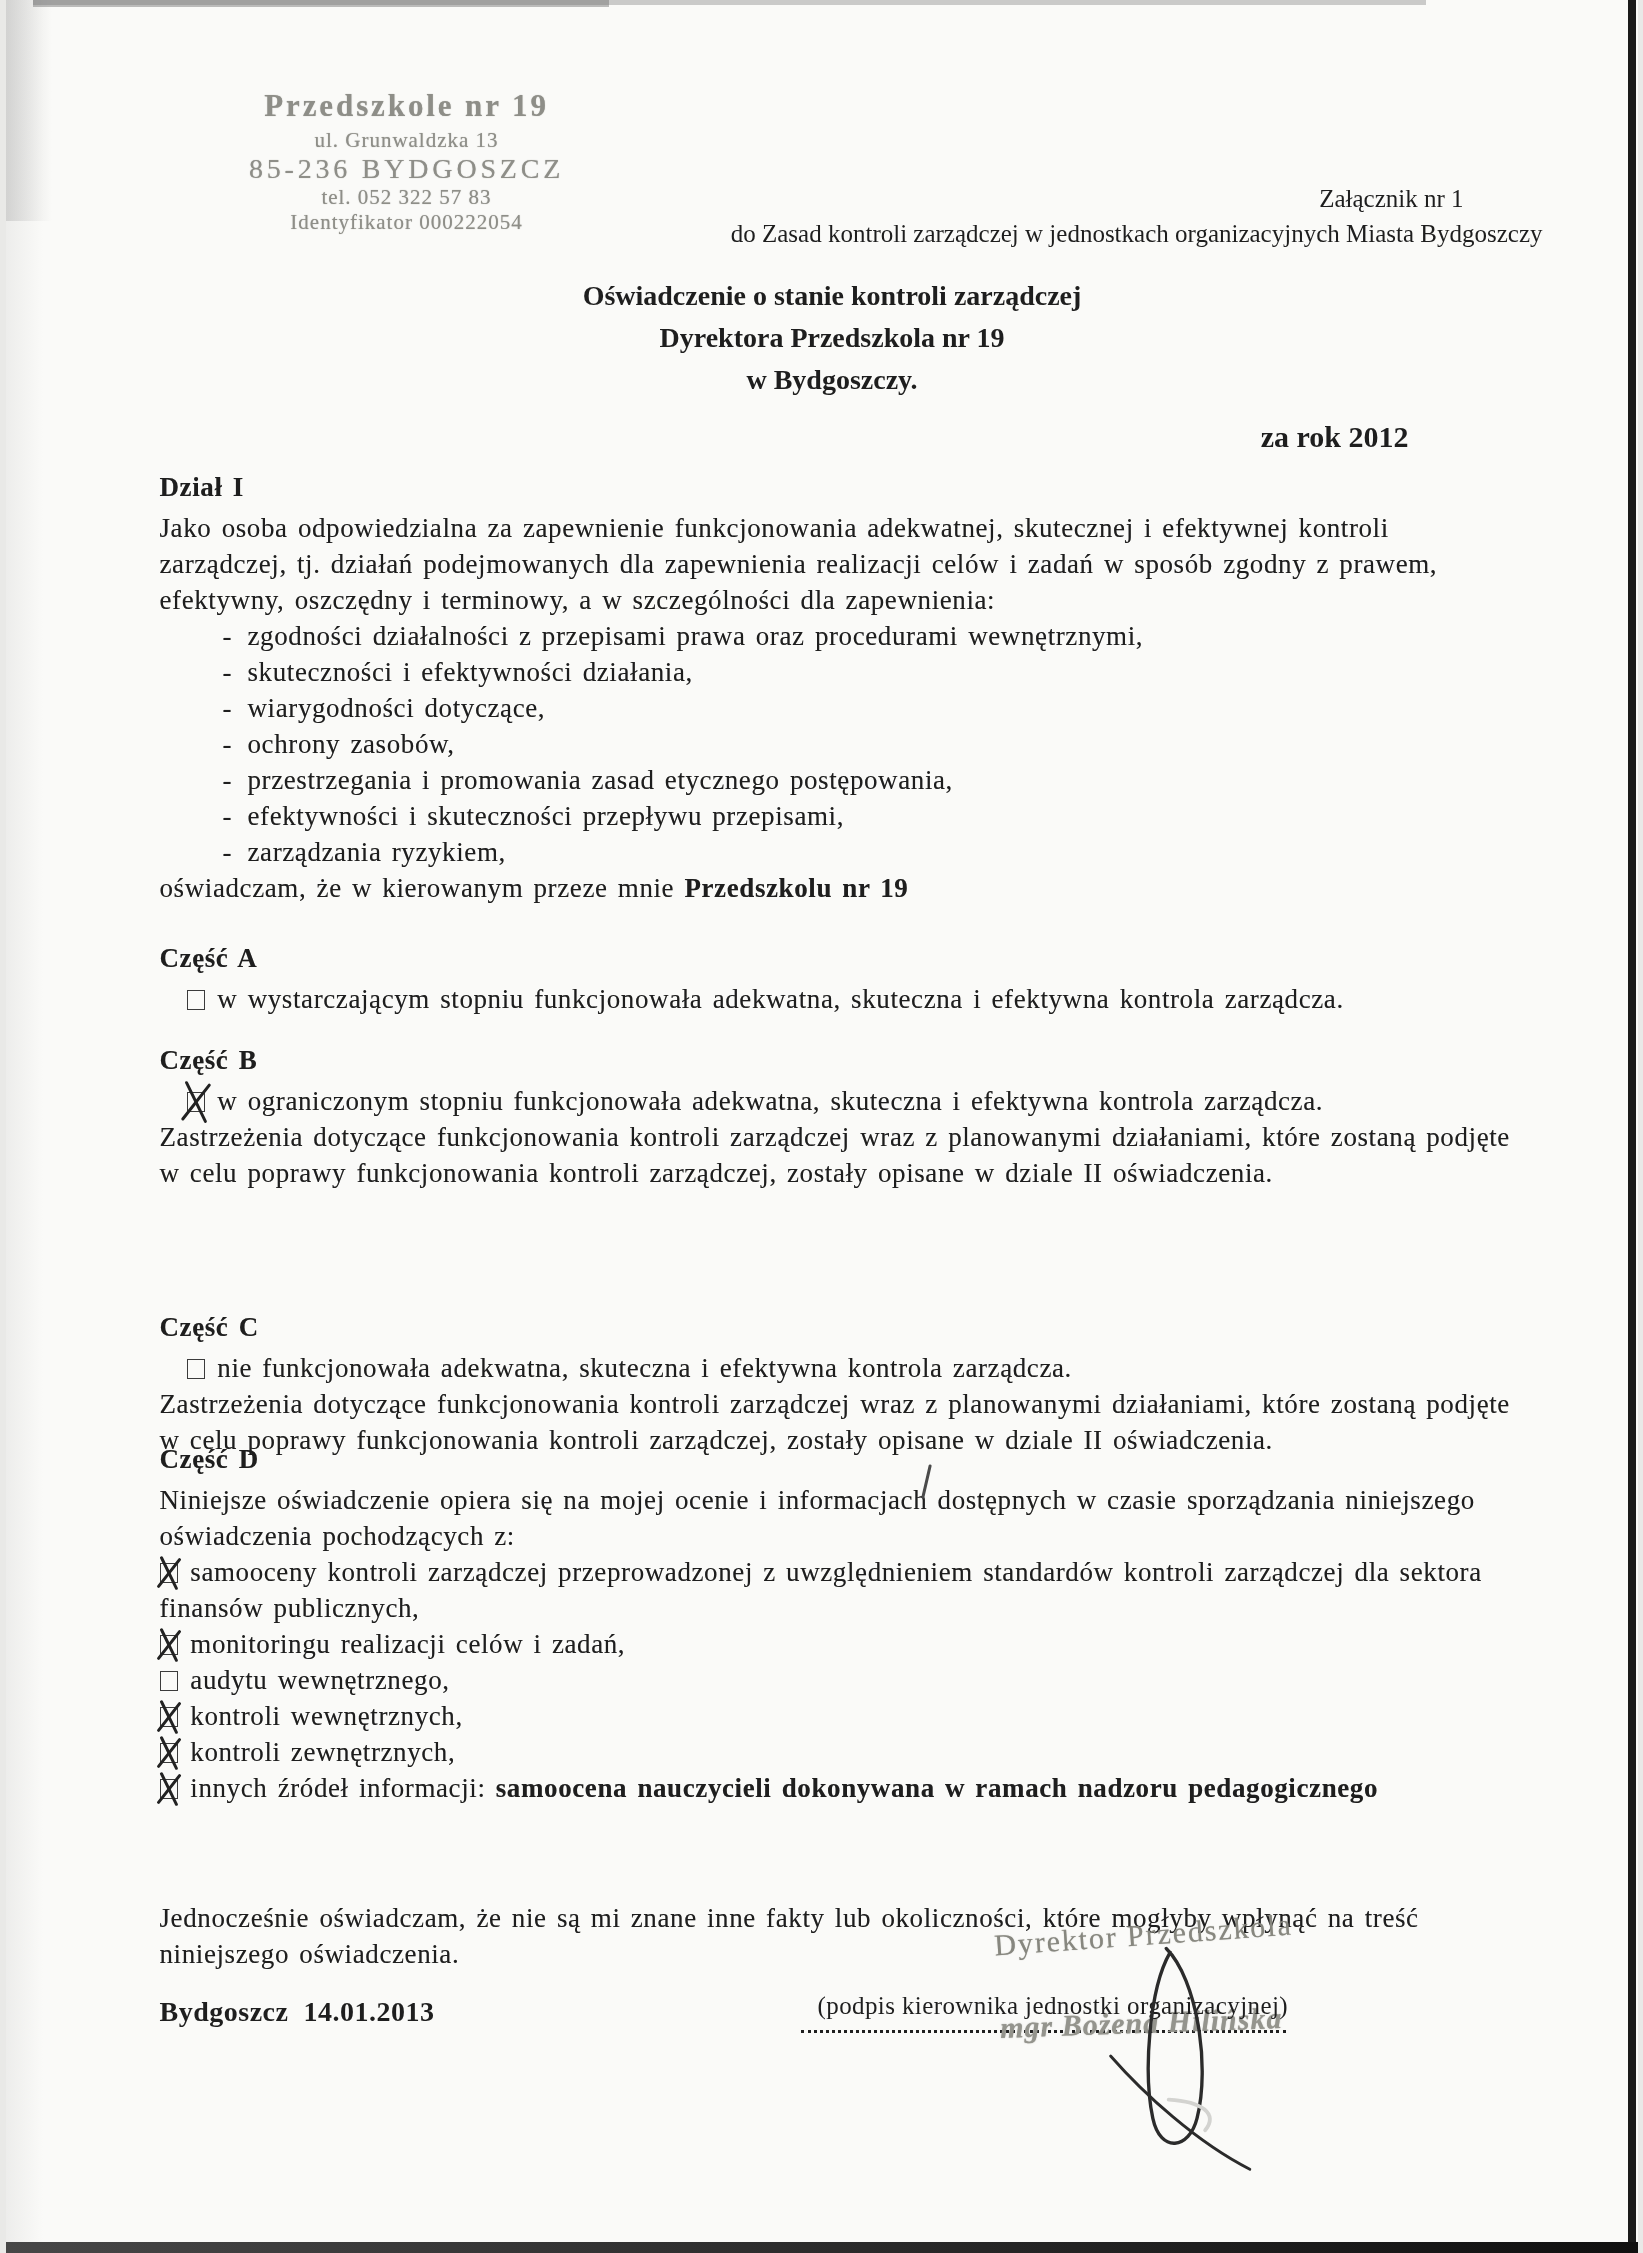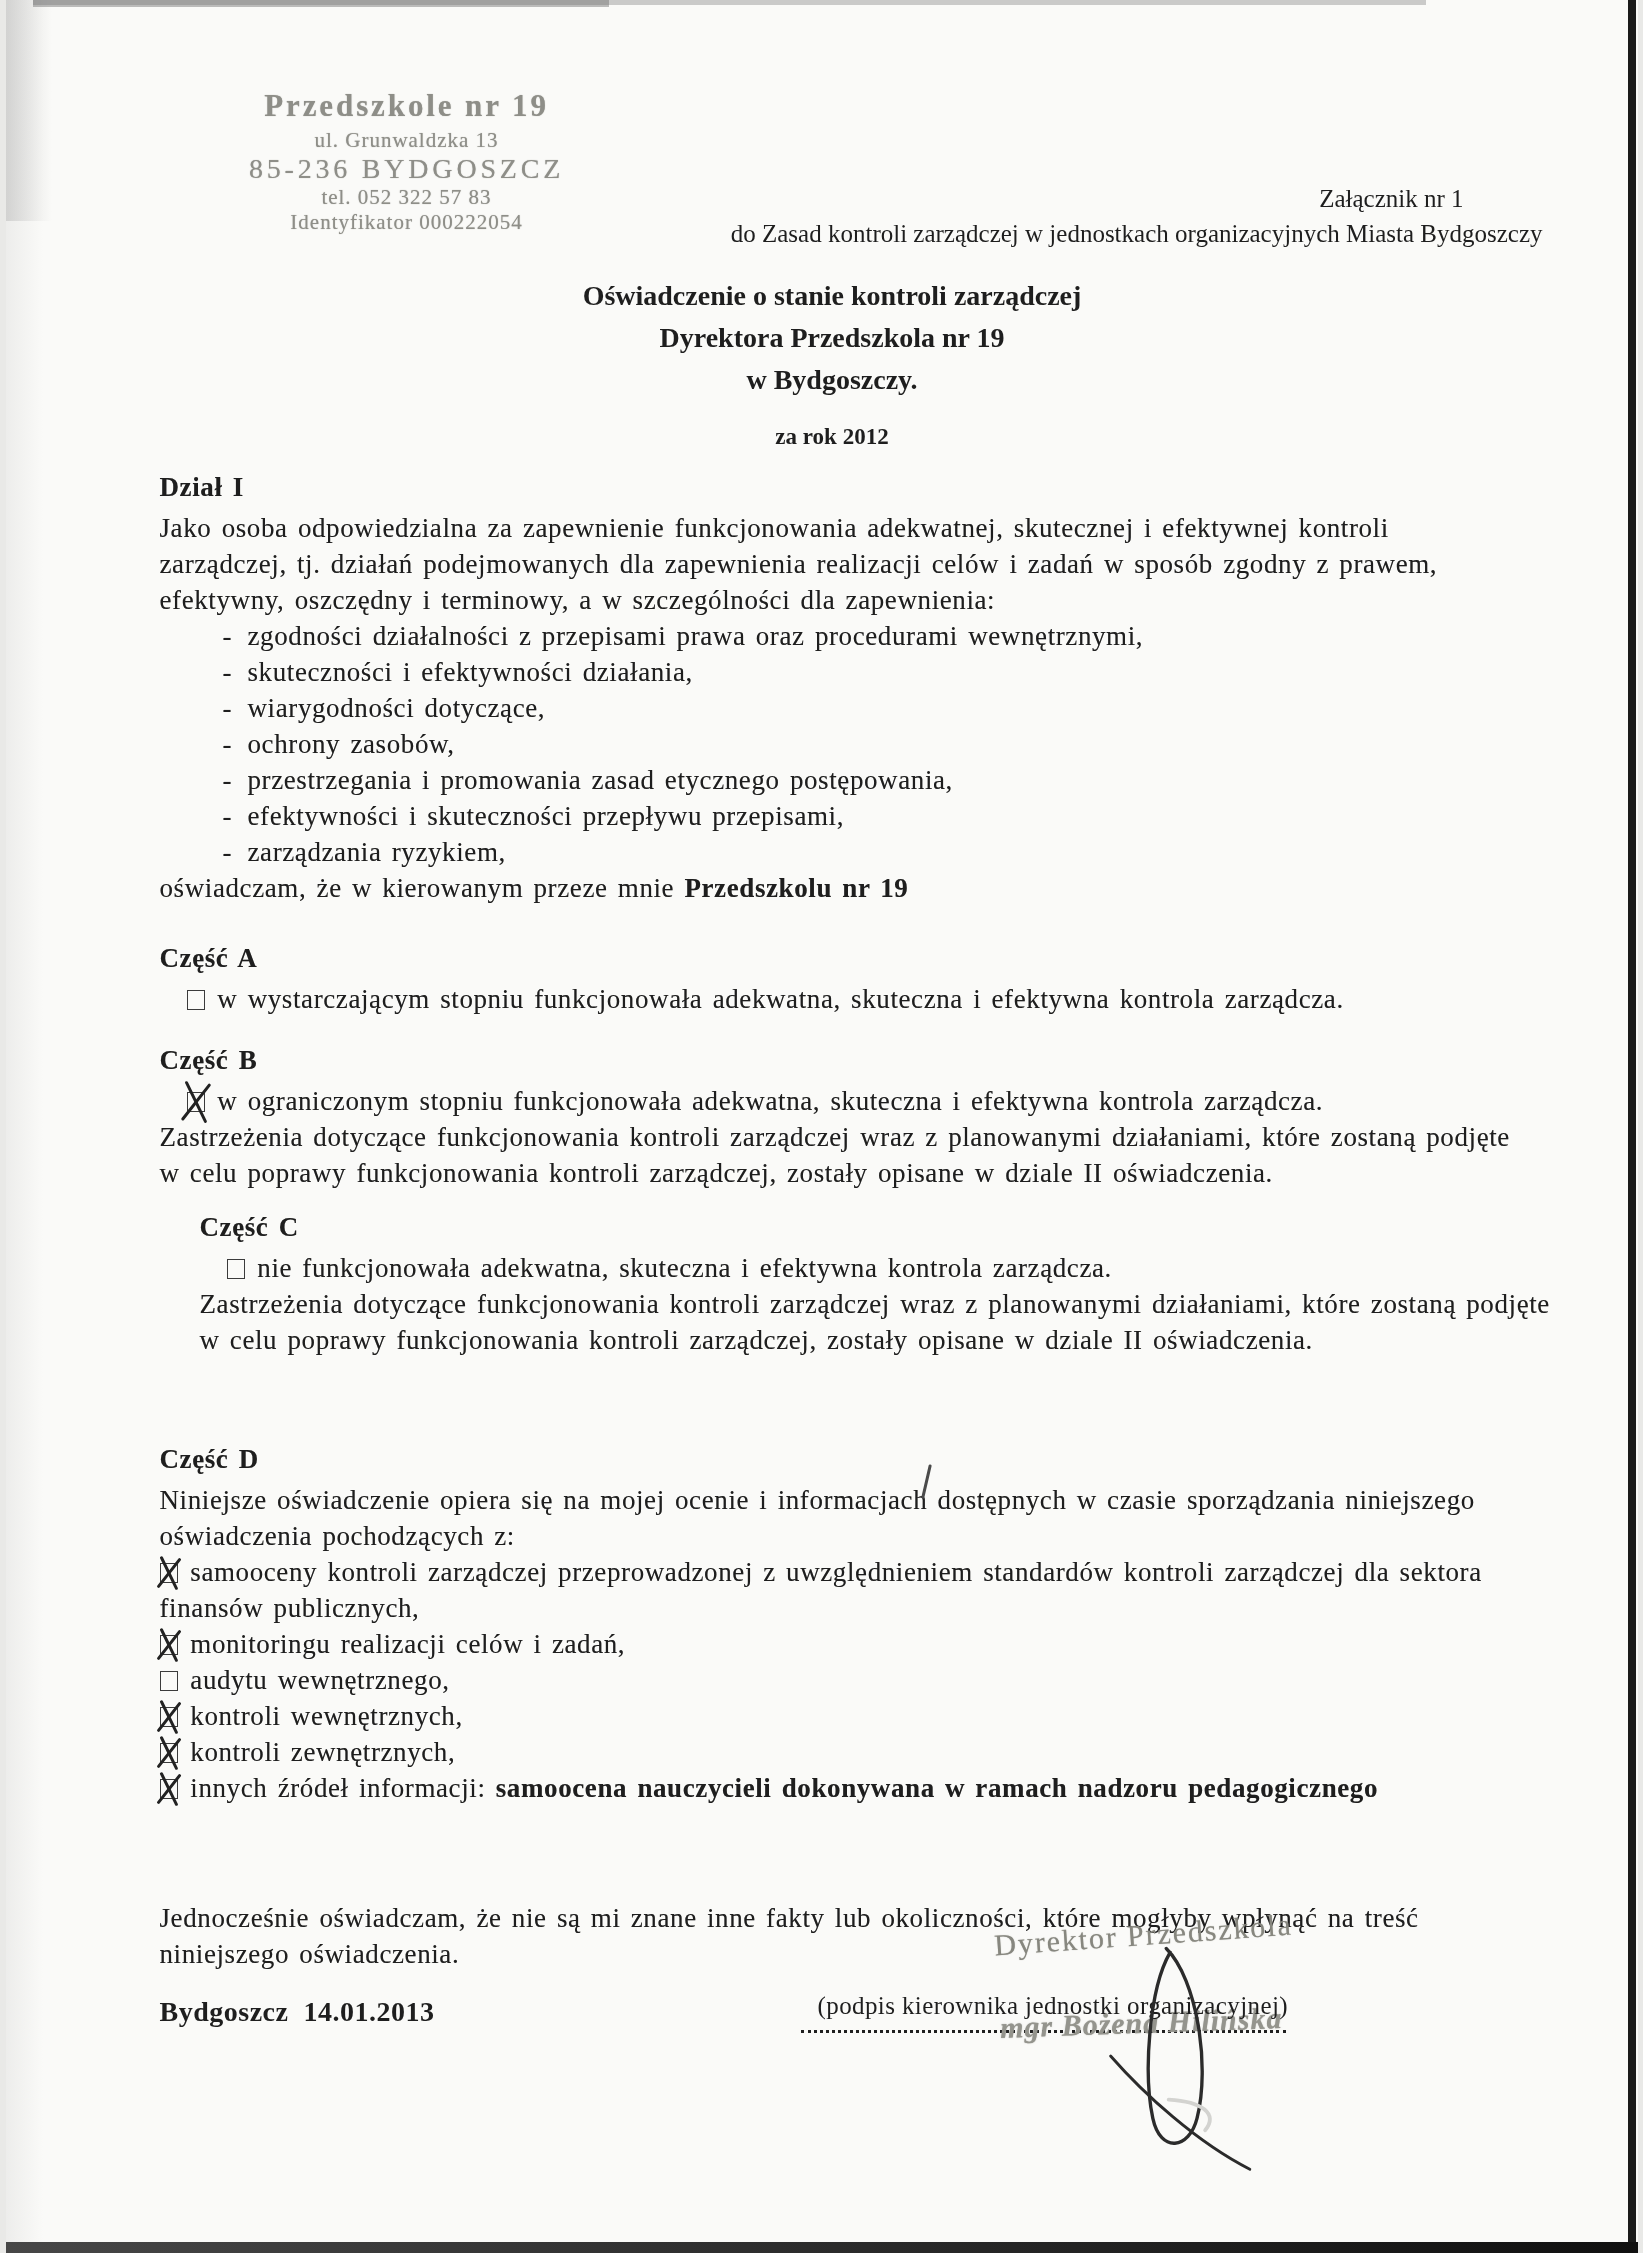--- a/index.html
+++ b/index.html
@@ -32,21 +32,21 @@
   .stamp-line4{font-size:21px;letter-spacing:1px;}
   .stamp-line5{font-size:21px;letter-spacing:1px;}
 
   
   .attachment{position:absolute;left:576px;top:181px;width:961px;text-align:right;font-size:25px;line-height:35px;}
   .attachment .l1{margin-right:79px;}
 
   
   .title-block{position:absolute;left:250px;top:275px;width:1153px;text-align:center;
     font-weight:bold;font-size:28px;line-height:42px;}
-  .title-year{margin-top:15.4px;font-size:23px;}
+  .title-year{margin-top:15.4px;font-size:30px;text-align:right;}
 
   
   .body-block{position:absolute;left:154px;width:1359px;font-size:27px;line-height:36px;
     letter-spacing:0.6px;word-spacing:2.9px;text-shadow:0 0 0.6px rgba(20,20,20,.35);}
   .sec-heading{font-weight:bold;margin:0 0 4.8px 0;}
   p{margin:0;}
   ul.dash-list{list-style:none;margin:0;padding:0;}
   ul.dash-list li{padding-left:88px;position:relative;}
   ul.dash-list li::before{content:"-";position:absolute;left:63px;}
   .bold{font-weight:bold;}
@@ -130,21 +130,21 @@
     <p class="sec-heading">Część A</p>
     <p class="opt-line"><span class="cb" data-checked="false"></span><span>w wystarczającym stopniu funkcjonowała adekwatna, skuteczna i efektywna kontrola zarządcza.</span></p>
   </div>
 
   <div class="body-block" style="top:1042px;">
     <p class="sec-heading">Część B</p>
     <p class="opt-line"><span class="cb cb-bigx" data-checked="true"></span><span>w ograniczonym stopniu funkcjonowała adekwatna, skuteczna i efektywna kontrola zarządcza.</span></p>
     <p>Zastrzeżenia dotyczące funkcjonowania kontroli zarządczej wraz z planowanymi działaniami, które zostaną podjęte w celu poprawy funkcjonowania kontroli zarządczej, zostały opisane w dziale II oświadczenia.</p>
   </div>
 
-  <div class="body-block" style="top:1209px;margin-left:40px;">
+  <div class="body-block" style="top:1309px;">
     <p class="sec-heading">Część C</p>
     <p class="opt-line"><span class="cb" data-checked="false"></span><span>nie funkcjonowała adekwatna, skuteczna i efektywna kontrola zarządcza.</span></p>
     <p>Zastrzeżenia dotyczące funkcjonowania kontroli zarządczej wraz z planowanymi działaniami, które zostaną podjęte w celu poprawy funkcjonowania kontroli zarządczej, zostały opisane w dziale II oświadczenia.</p>
   </div>
 
   <div class="body-block" style="top:1441px;">
     <p class="sec-heading">Część D</p>
     <p>Niniejsze oświadczenie opiera się na mojej ocenie i informacjach dostępnych w czasie sporządzania niniejszego oświadczenia pochodzących z:</p>
     <p class="partd-item"><span class="cb" data-checked="true"></span><span>samooceny kontroli zarządczej przeprowadzonej z uwzględnieniem standardów kontroli zarządczej dla sektora finansów publicznych,</span></p>
     <p class="partd-item"><span class="cb" data-checked="true"></span><span>monitoringu realizacji celów i zadań,</span></p>

